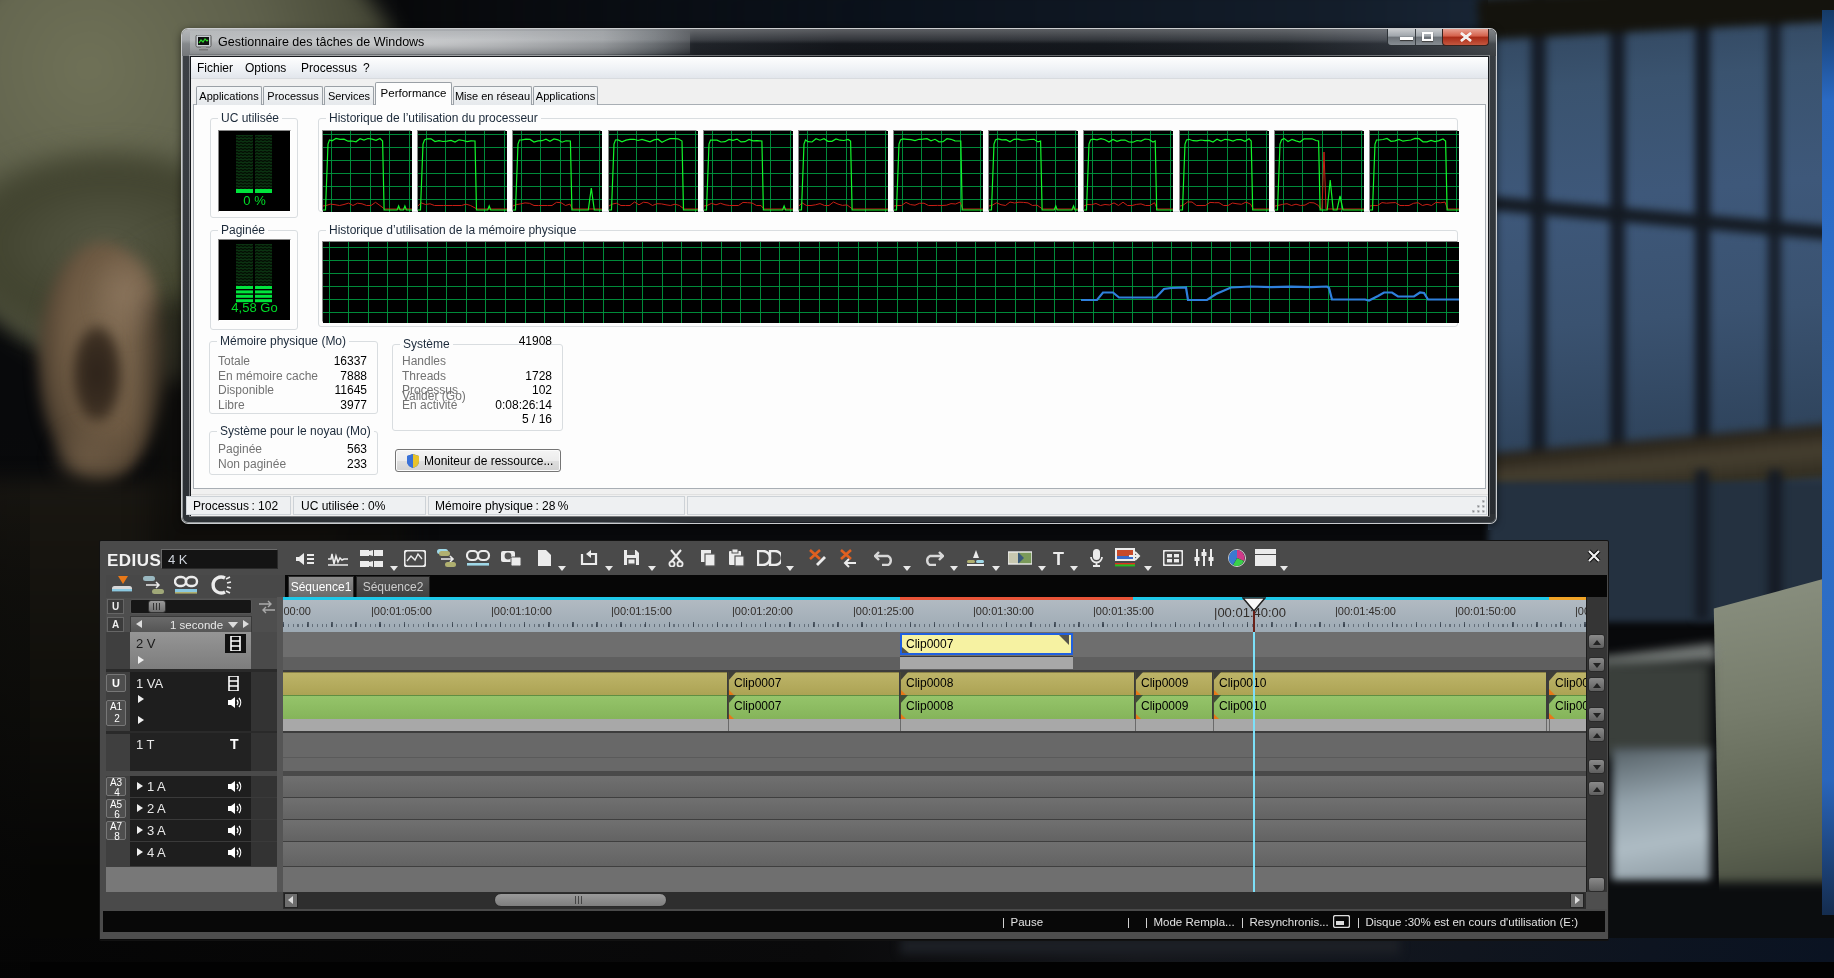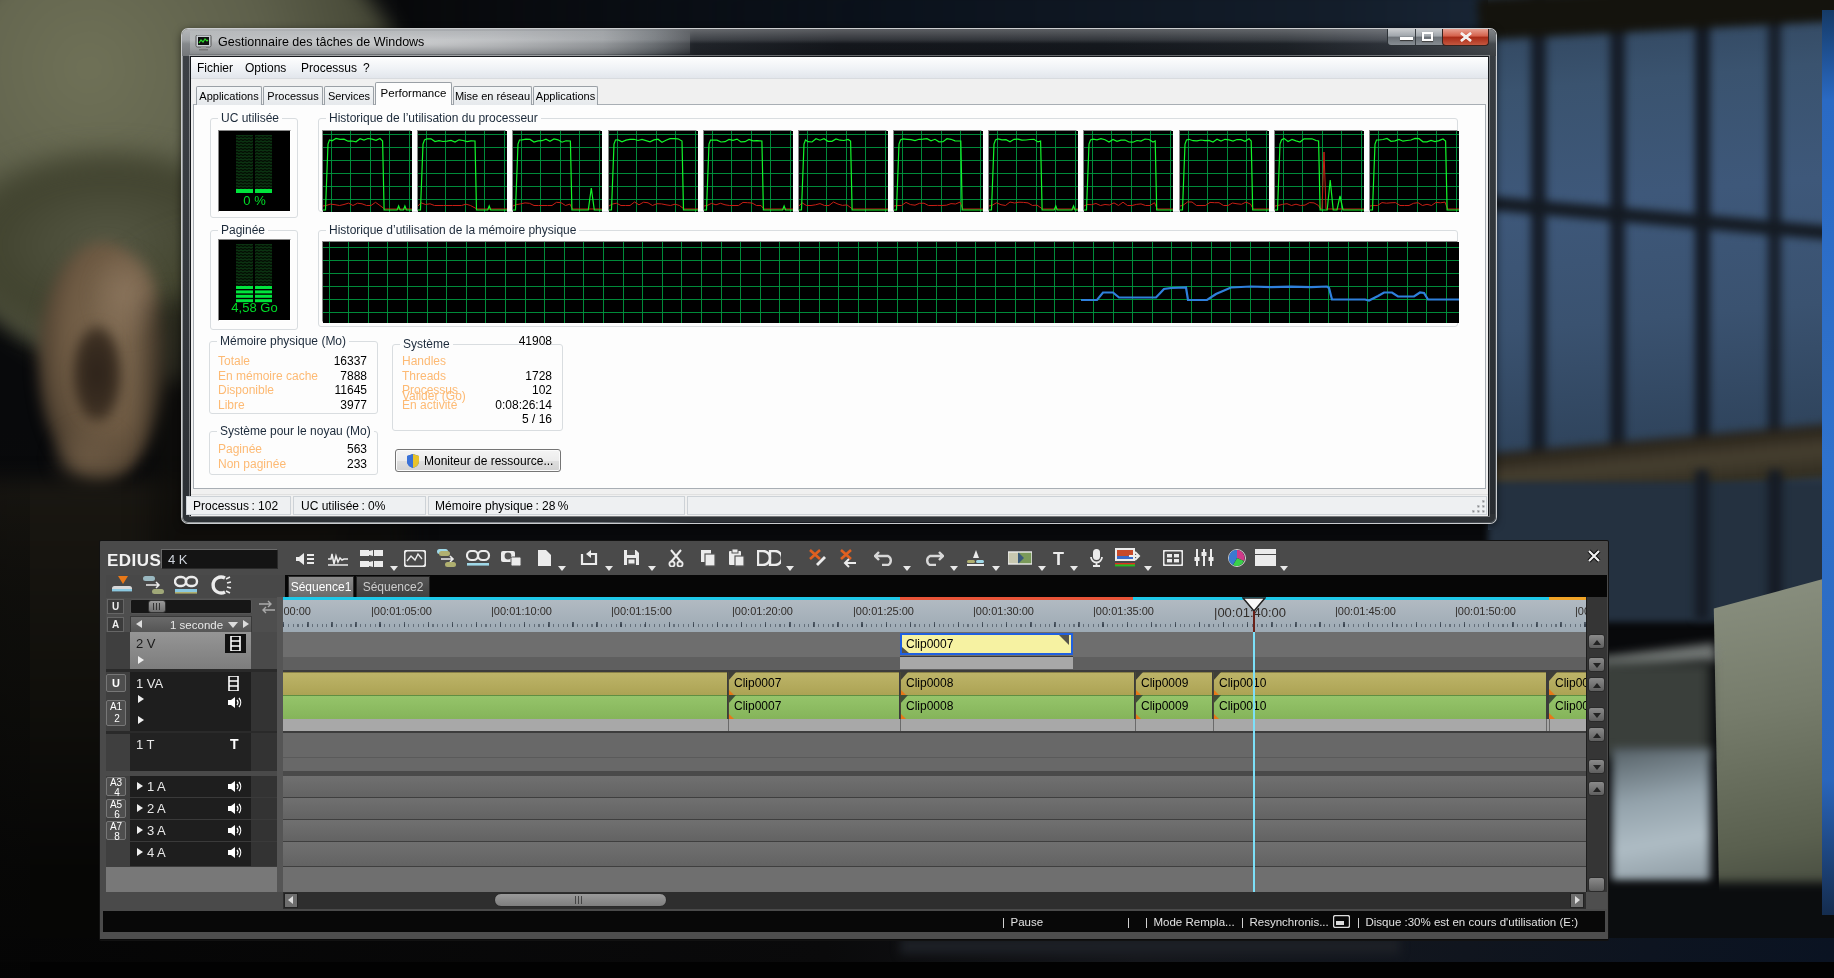--- a/index.html
+++ b/index.html
@@ -1,18 +1,18 @@
 <!DOCTYPE html>
 <html><head><meta charset="utf-8"><style>
 *{margin:0;padding:0;box-sizing:border-box}
 html,body{width:1834px;height:978px;overflow:hidden;background:#0a0b0d;font-family:"Liberation Sans",sans-serif}
 .abs{position:absolute}
 .gb{position:absolute;border:1px solid #d9dde0;border-radius:3px}
 .gb>span{position:absolute;left:7px;top:-8px;background:#fdfdfd;padding:0 3px;font-size:12px;color:#1c2a3a;white-space:nowrap}
-.row{position:absolute;font-size:12px;color:#fdba74;white-space:nowrap}
+.row{position:absolute;font-size:12px;color:#737373;white-space:nowrap}
 .rowv{position:absolute;font-size:12px;color:#000;text-align:right;white-space:nowrap}
 .tm-tab{position:absolute;top:86px;height:19px;background:linear-gradient(#f4f6f7,#e6e9ec);border:1px solid #9aa0a6;border-bottom:none;border-radius:2px 2px 0 0;font-size:11px;color:#000;text-align:center;line-height:18px;white-space:nowrap;overflow:hidden}
 .cliplabel{position:absolute;font-size:12px;color:#000;white-space:nowrap}
 .edbtn{position:absolute;width:17px;height:15px;background:linear-gradient(#8a8a8a,#5f5f5f);border:1px solid #2a2a2a;border-radius:3px}
 .edbtn:after{content:"";position:absolute;left:4px;top:5px;border-left:4px solid transparent;border-right:4px solid transparent}
 .edbtn.up:after{border-bottom:5px solid #222}
 .edbtn.dn:after{border-top:5px solid #222}
 .icarr{position:absolute;top:566px;width:0;height:0;border-left:4px solid transparent;border-right:4px solid transparent;border-top:5px solid #e8e8e8}
 </style></head><body>
 <svg width="0" height="0" style="position:absolute">

